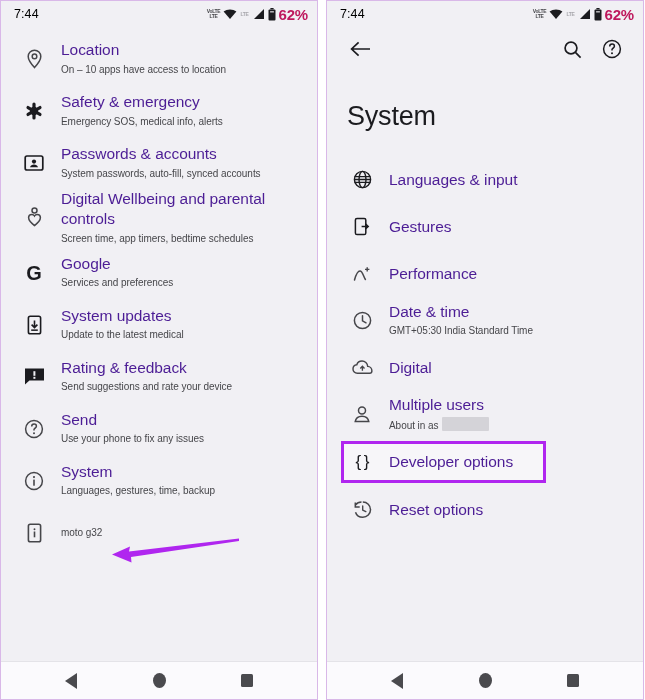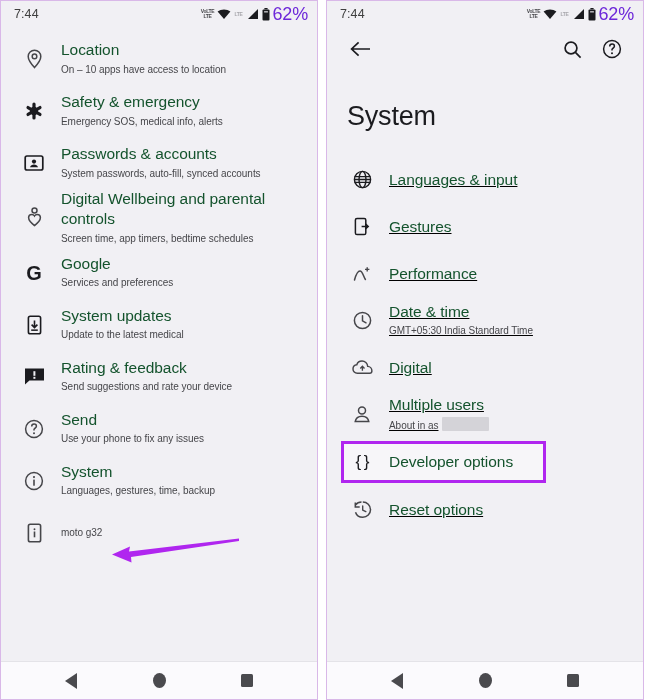--- a/index.html
+++ b/index.html
@@ -37,34 +37,34 @@
     height: 26px;
     flex: 0 0 26px;
     display: flex;
     align-items: center;
     justify-content: space-between;
     padding: 0 9px 0 13px;
     background: #f1f0f4;
   }
   .status-clock {
     font-size: 12.5px;
-    color: #404040;
+    color: #000000;
     font-weight: 400;
     letter-spacing: 0.1px;
   }
   .status-right {
     display: flex;
     align-items: center;
     gap: 3px;
   }
   .status-right svg { display: block; }
   .batt-pct {
-    font-size: 18px;
-    color: #6d28d9;
-    font-weight: 400;
+    font-size: 15px;
+    color: #be185d;
+    font-weight: 700;
     letter-spacing: -0.2px;
   }
   .lte-mini {
     font-size: 5px;
     line-height: 5px;
     color: #46464a;
     font-weight: 700;
     text-align: center;
     letter-spacing: -0.3px;
   }
@@ -100,34 +100,34 @@
     padding-top: 6px;
     overflow: hidden;
   }
   .list-right { padding-top: 24px; }
   .row {
     display: flex;
     align-items: center;
     padding: 0 14px 0 16px;
     min-height: 52px;
   }
-  .row-right { min-height: 47px; padding-left: 18px; text-decoration: underline; }
+  .row-right { min-height: 47px; padding-left: 18px; }
   .row-icon {
     width: 34px;
     flex: 0 0 34px;
     display: flex;
     align-items: center;
     justify-content: center;
     color: #46464a;
   }
   .row-icon svg { display: block; }
   .row-text { padding-left: 10px; flex: 1 1 auto; }
   .row-title {
     font-size: 15.5px;
-    color: #14532d;
+    color: #4c1d95;
     line-height: 20px;
     letter-spacing: -0.05px;
   }
   .row-title-rt { font-size: 15.5px; }
   .row-sub {
     font-size: 10px;
     color: #46464a;
     line-height: 16px;
     padding-top: 1.5px;
     letter-spacing: -0.05px;

